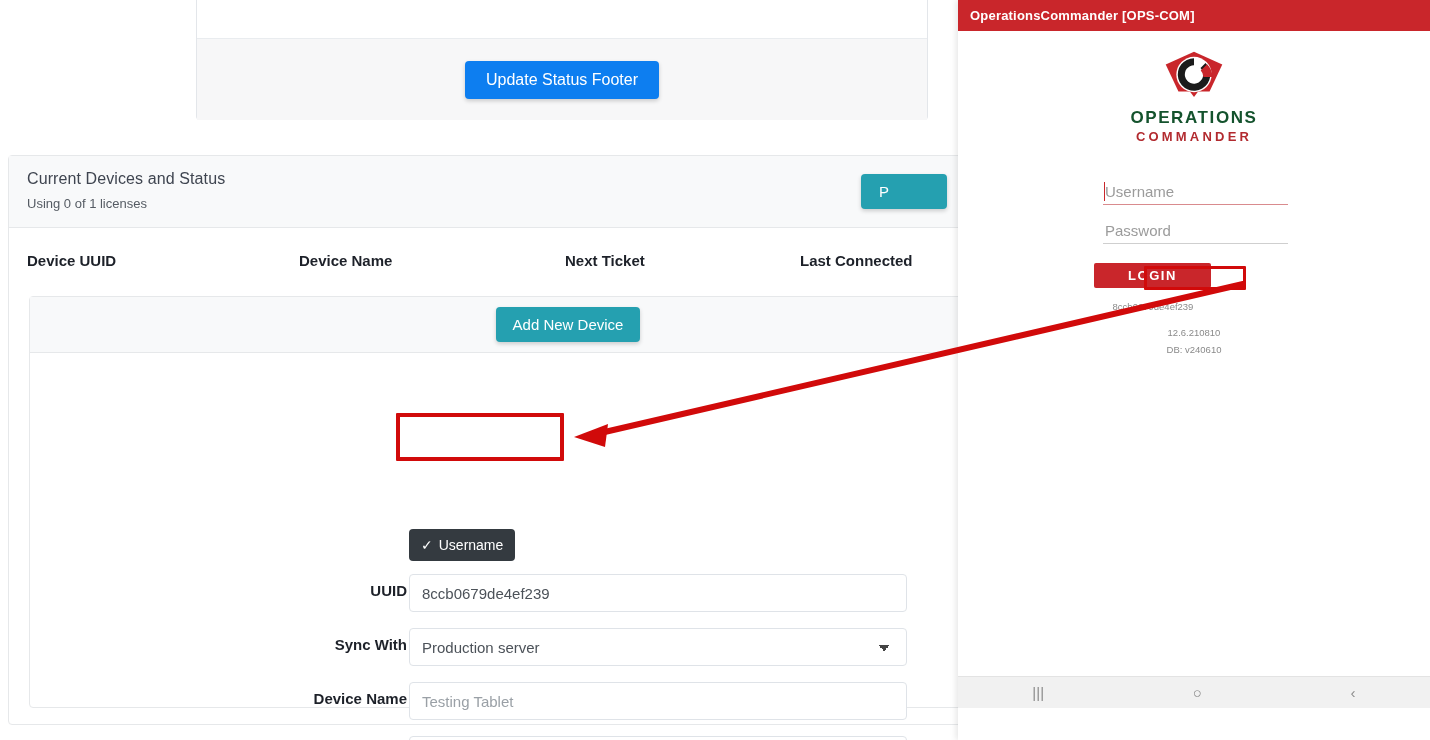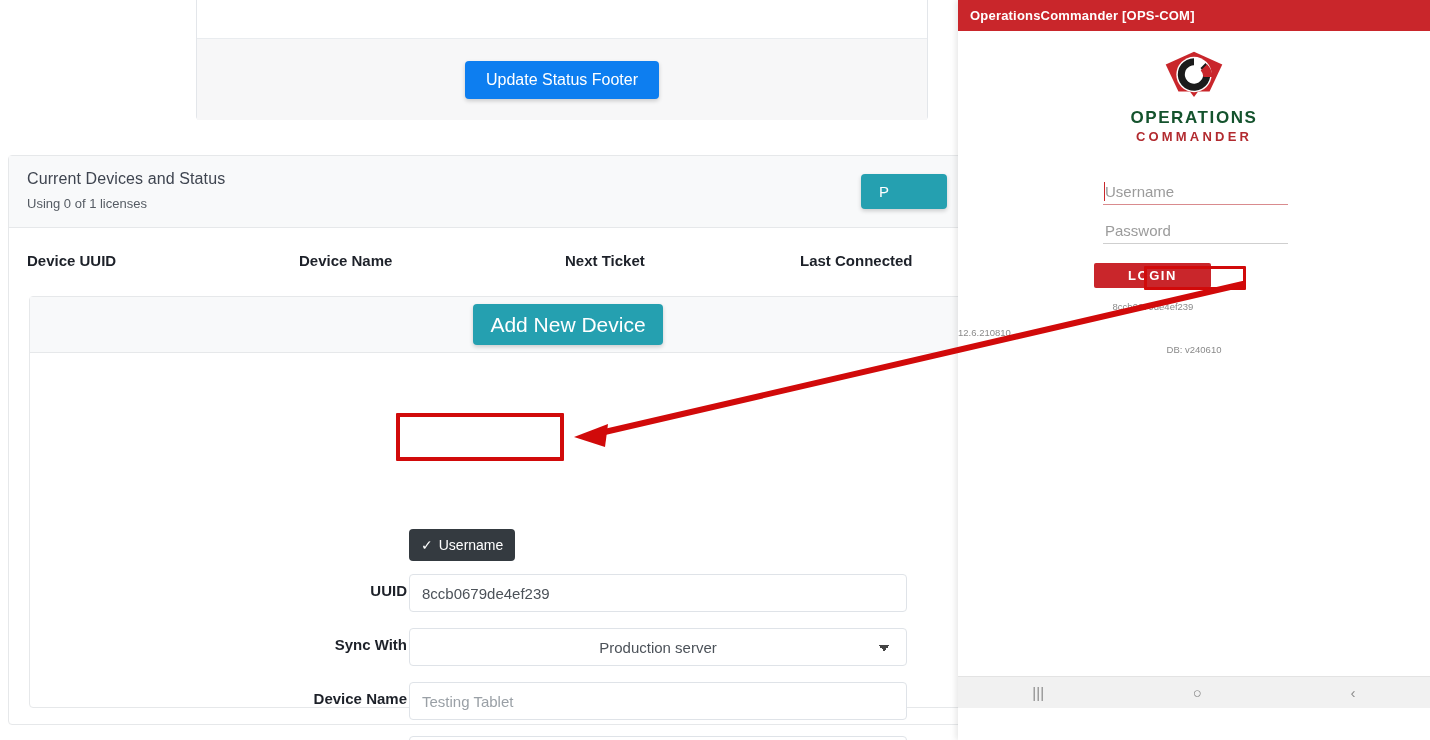--- a/index.html
+++ b/index.html
@@ -51,21 +51,21 @@
     cursor: pointer;
     font-family: "Liberation Sans", sans-serif;
     line-height: 1;
     box-shadow: 0 2px 4px rgba(0,0,0,0.18);
     color: #fff;
   }
   .btn-blue { background: #0d7ef0; }
   .btn-teal { background: #25a0b0; }
 
   .btn-update-footer { font-size: 16px; padding: 11px 21px; }
-  .btn-add-new-device { font-size: 21px; padding: 10px 17px; text-align: right; }
+  .btn-add-new-device { font-size: 15px; padding: 10px 17px; text-align: right; }
 
   
   .devices-card {
     position: absolute; left: 8px; top: 155px;
     width: 1120px; height: 570px;
     background: #fff;
     border: 1px solid #e6e8ea;
     border-radius: 4px;
   }
   .devices-head {
@@ -146,21 +146,20 @@
     outline: none;
   }
   select.frm-ctrl {
     appearance: none; -webkit-appearance: none;
     background-image:
       linear-gradient(45deg, transparent 50%, #444 50%),
       linear-gradient(135deg, #444 50%, transparent 50%);
     background-position: calc(100% - 22px) 16px, calc(100% - 16px) 16px;
     background-size: 6px 6px, 6px 6px;
     background-repeat: no-repeat;
-    text-align: center;
   }
   .frm-ctrl::placeholder { color: #9aa0a6; }
 
   .row-uuid   { top: 418px; }
   .row-sync   { top: 472px; }
   .row-name   { top: 526px; }
   .row-ticket { top: 580px; }
 
   
   .phone {
@@ -226,21 +225,21 @@
   }
 
   .app-uuid {
     position: absolute; left: 147px; top: 270px;
     width: 96px;
     text-align: center;
     font-size: 9.5px; color: #8a8a8a;
   }
   .app-ver {
     position: absolute; left: 0; right: 0; top: 296px;
-    text-align: left; font-size: 9.5px; color: #8a8a8a;
+    text-align: center; font-size: 9.5px; color: #8a8a8a;
   }
   .app-db {
     position: absolute; left: 0; right: 0; top: 313px;
     text-align: center; font-size: 9.5px; color: #8a8a8a;
   }
 
   .navbar {
     position: absolute; left: 0; bottom: 0;
     width: 100%; height: 32px;
     background: #f1f1f1;

